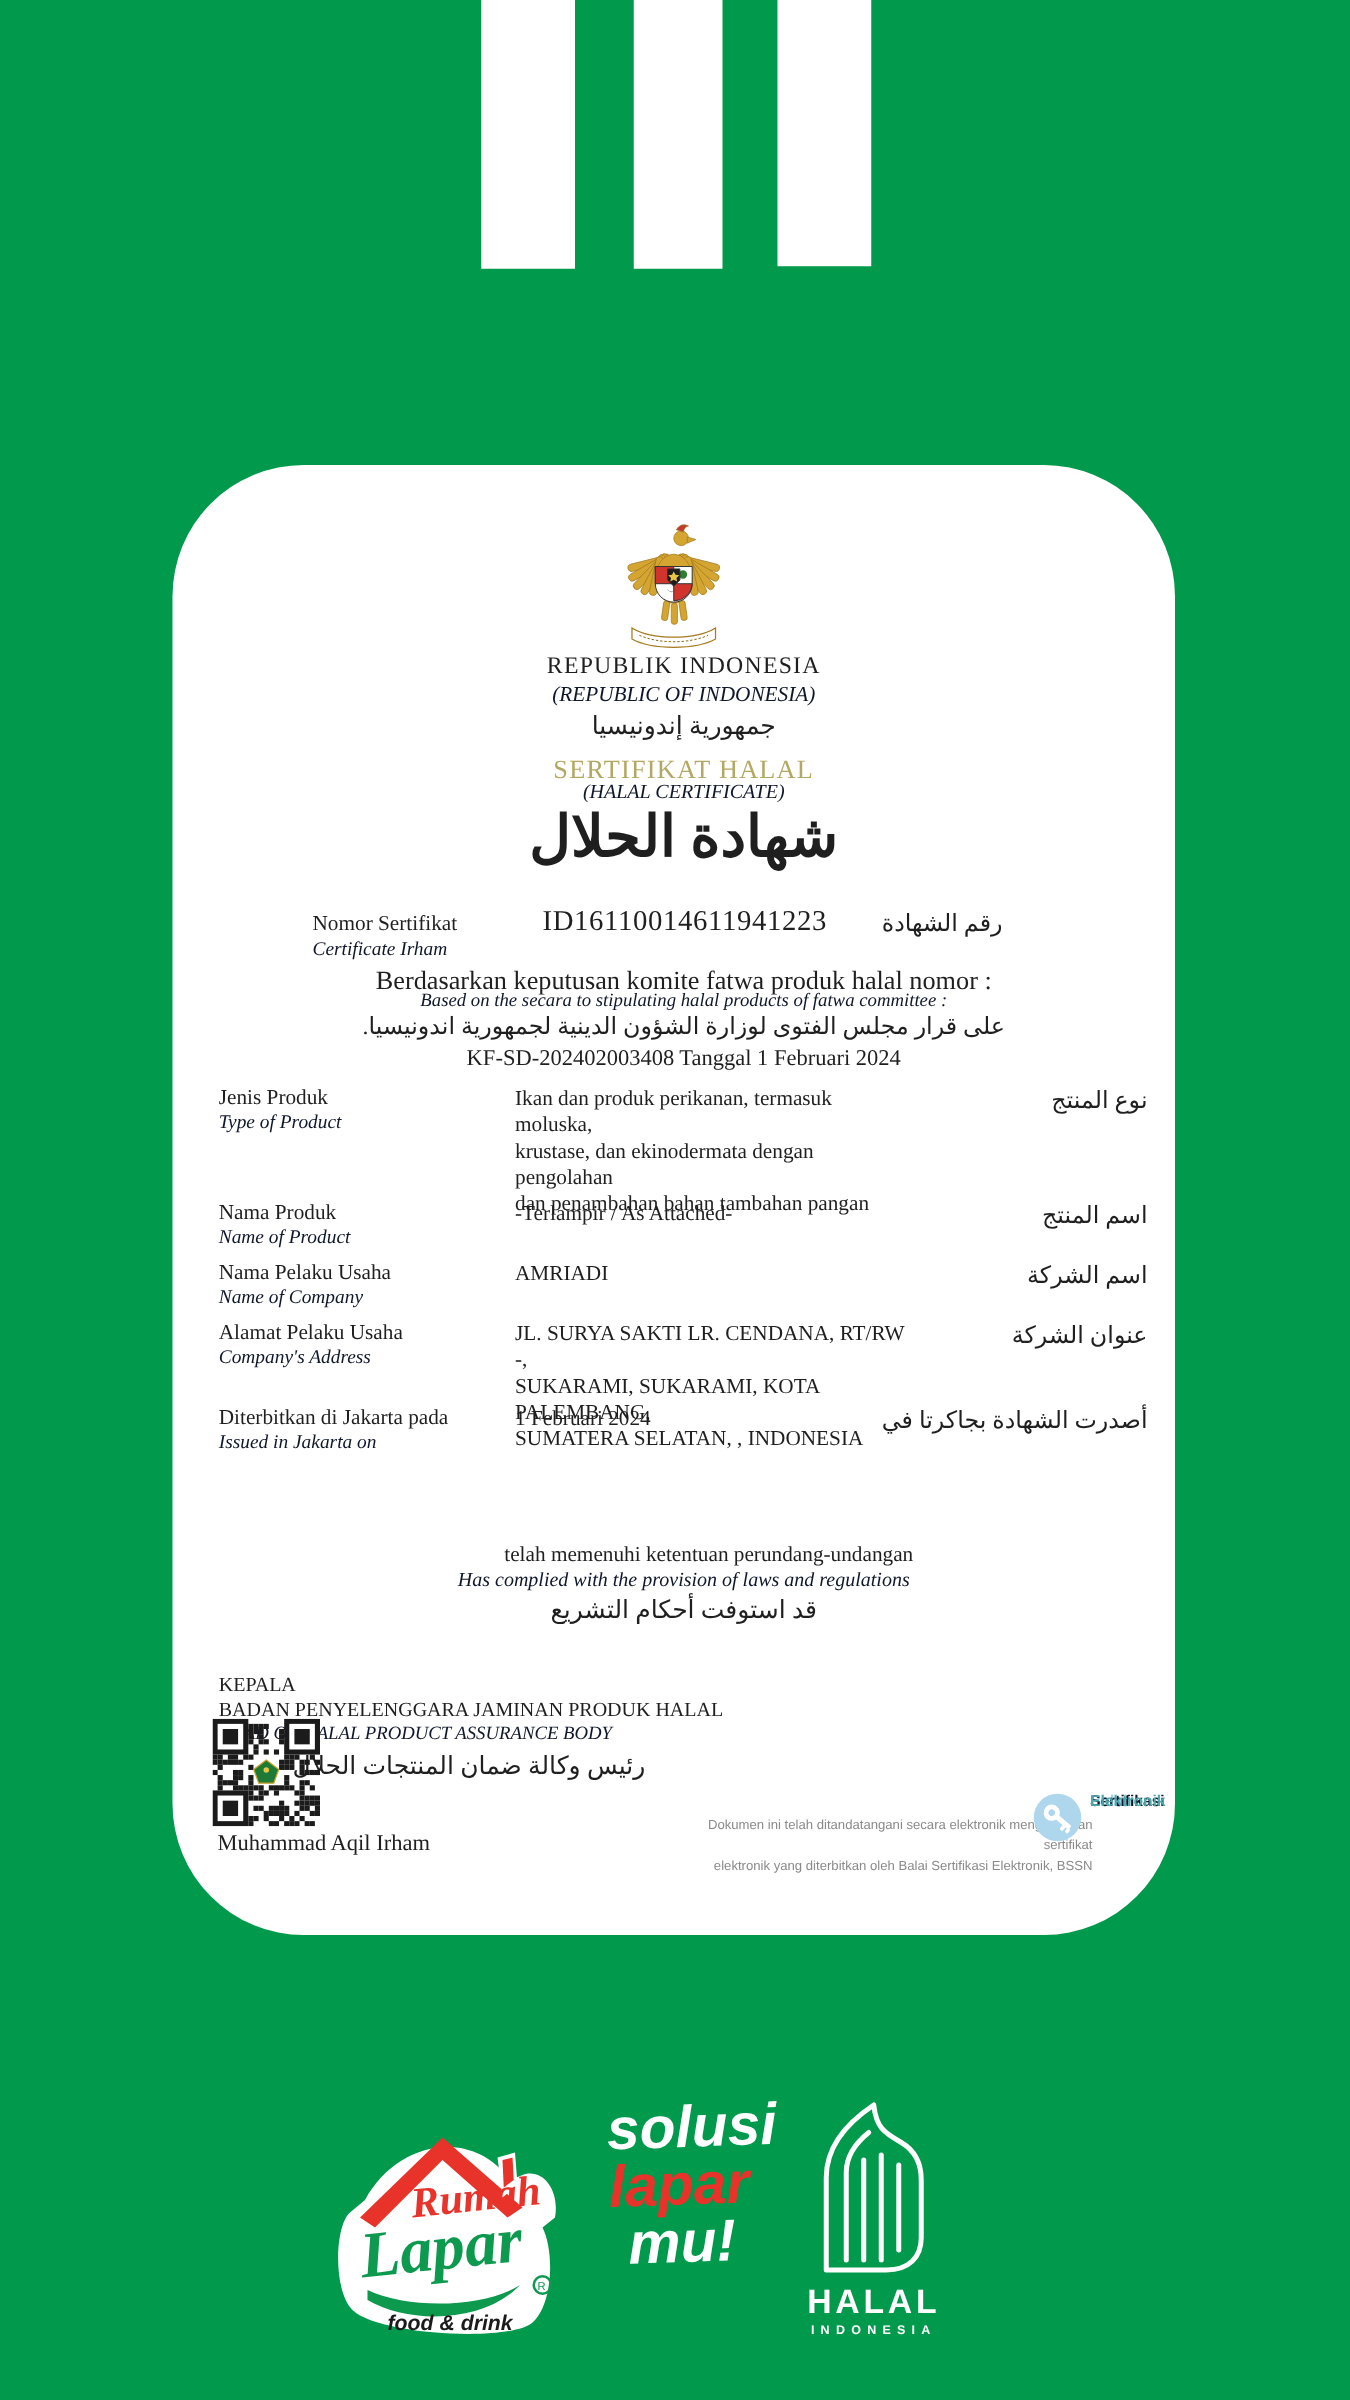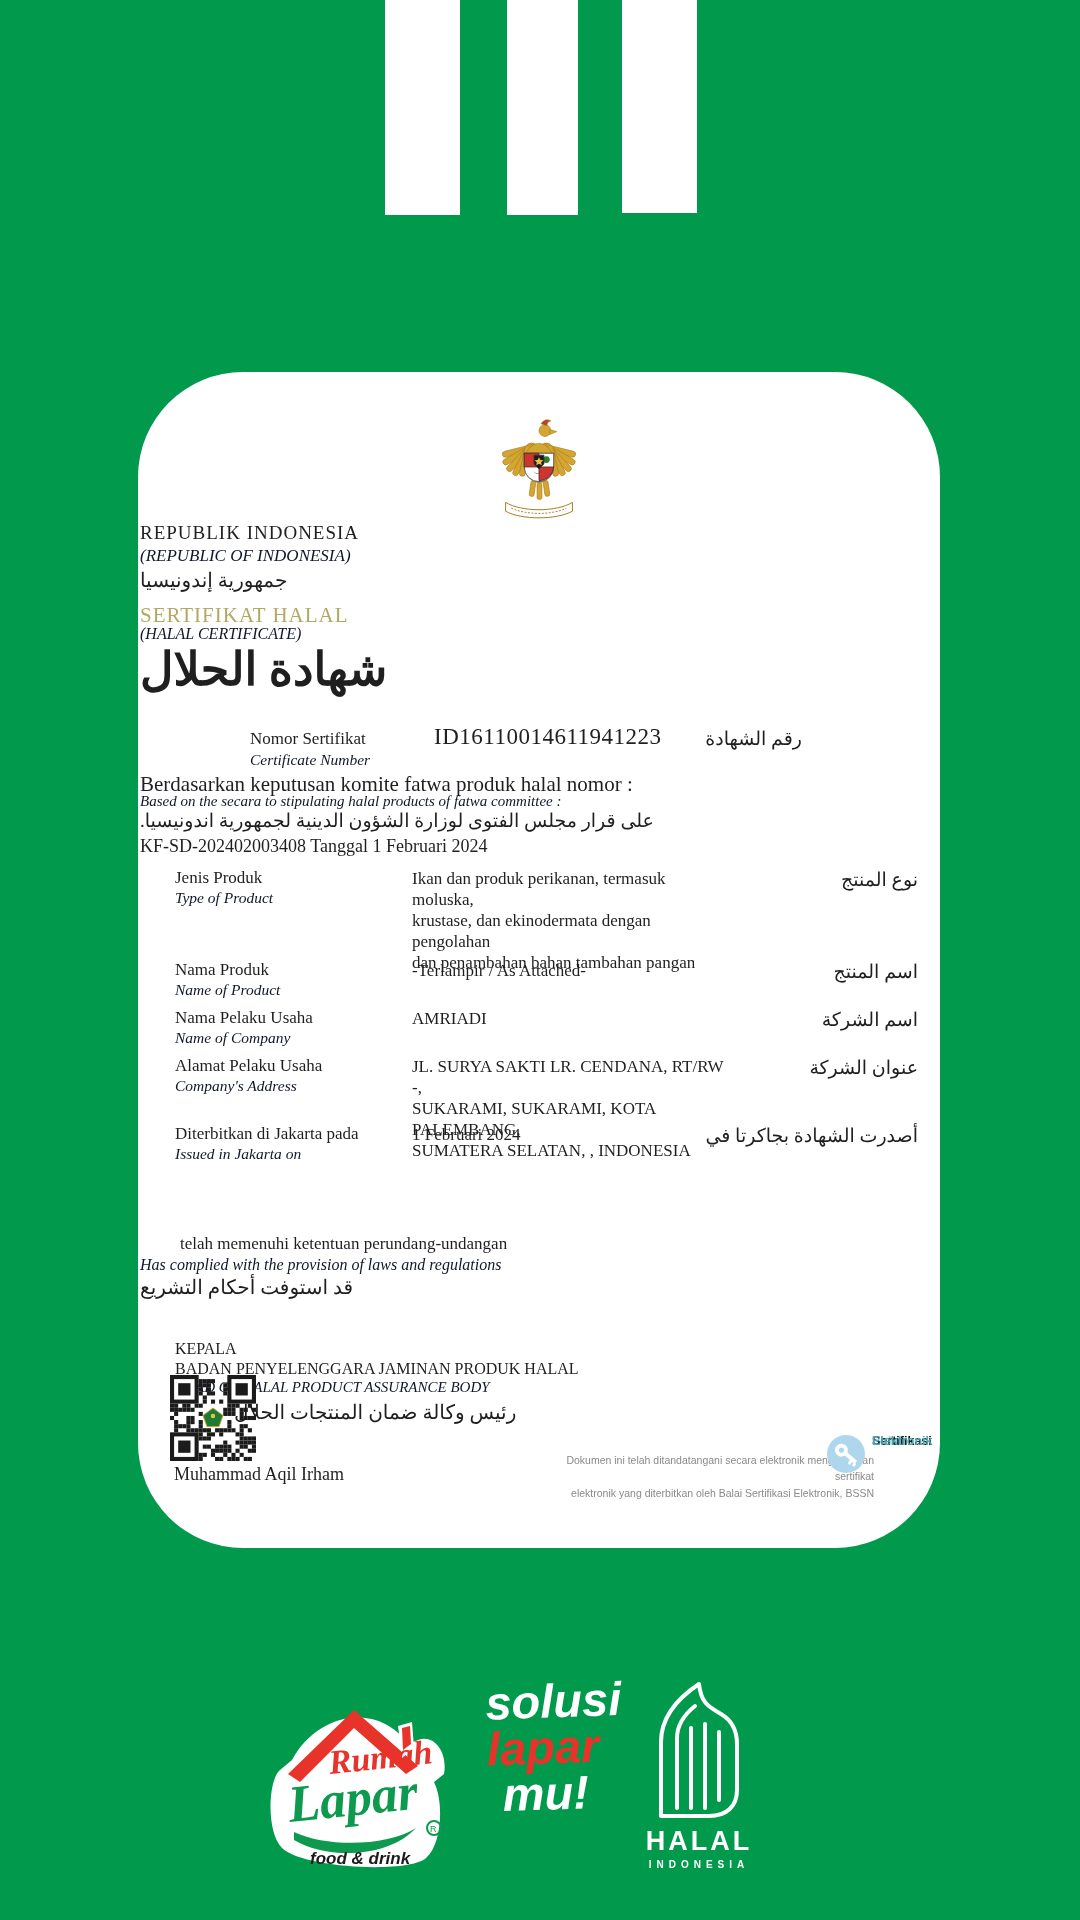--- a/index.html
+++ b/index.html
@@ -9,21 +9,21 @@
   
   .stripe{position:absolute;top:0;height:215px;background:#ffffff;}
   .stripe.s1{left:385px;width:75px;}
   .stripe.s2{left:507px;width:71px;}
   .stripe.s3{left:622px;width:75px;height:213px;}
 
   
   #card{position:absolute;left:138px;top:372px;width:802px;height:1176px;background:#ffffff;border-radius:105px;}
   #card *{position:absolute;}
 
-  .ctr{left:2px;right:0;text-align:left;}
+  .ctr{left:16px;right:0;text-align:center;}
   .blk{color:#1f1f1f;}
   .grn{color:#0f172a;font-style:italic;}
   .gold{color:#b3a863;}
 
   .h-repind{top:150px;font-size:19px;letter-spacing:1px;}
   .h-repen{top:174px;font-size:17px;}
   .h-ar1{top:196px;font-size:20px;}
   .h-sert{top:231px;font-size:21px;letter-spacing:1px;}
   .h-halalcert{top:253px;font-size:16px;}
   .h-bigar{top:270px;font-size:46px;font-weight:bold;}
@@ -139,21 +139,21 @@
     </svg>
 
     <div class="ctr blk h-repind">REPUBLIK INDONESIA</div>
     <div class="ctr grn h-repen">(REPUBLIC OF INDONESIA)</div>
     <div class="ctr blk h-ar1">جمهورية إندونيسيا</div>
     <div class="ctr grn h-halalcert">(HALAL CERTIFICATE)</div>
     <div class="ctr gold h-sert">SERTIFIKAT HALAL</div>
     <div class="ctr blk h-bigar">شهادة الحلال</div>
 
     <div class="blk nomor-label">Nomor Sertifikat</div>
-    <div class="grn nomor-sub">Certificate Number</div>
+    <div class="grn nomor-sub">Certificate Irham</div>
     <div class="blk nomor-value">ID16110014611941223</div>
     <div class="blk nomor-ar">رقم الشهادة</div>
 
     <div class="ctr blk decree-1">Berdasarkan keputusan komite fatwa produk halal nomor :</div>
     <div class="ctr grn decree-2">Based on the secara to stipulating halal products of fatwa committee :</div>
     <div class="ctr blk decree-3">على قرار مجلس الفتوى لوزارة الشؤون الدينية لجمهورية اندونيسيا.</div>
     <div class="ctr blk decree-4">KF-SD-202402003408 Tanggal 1 Februari 2024</div>
 
     <div class="row r1">
       <div class="lbl blk">Jenis Produk</div>

